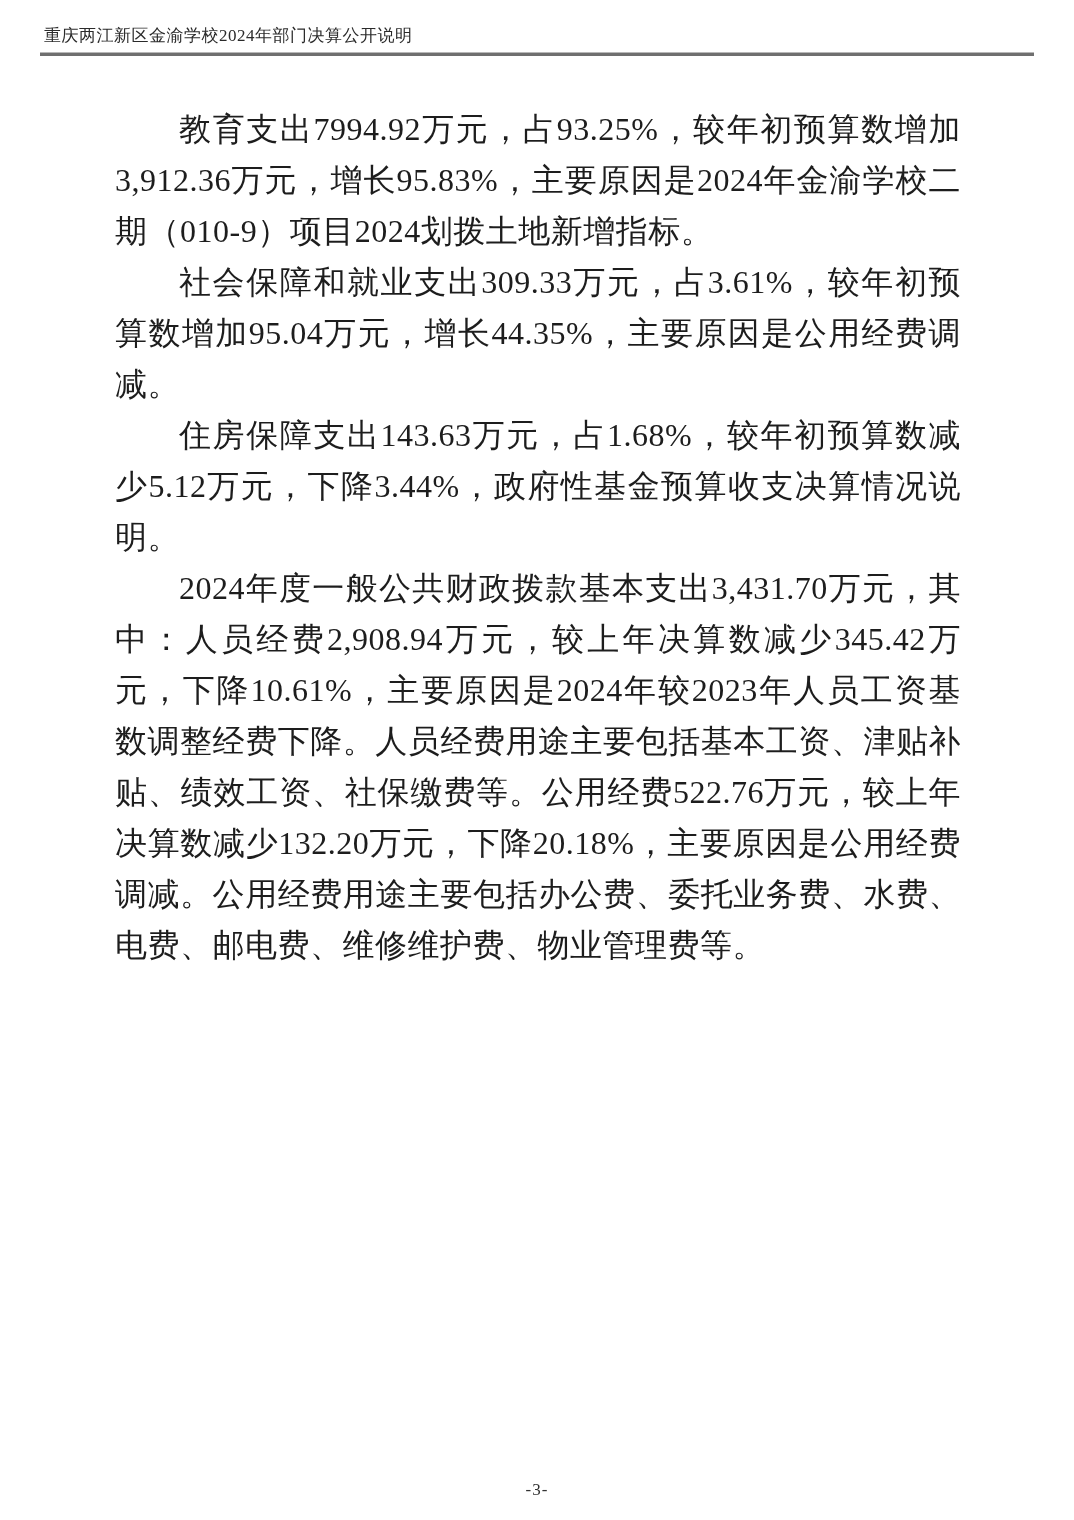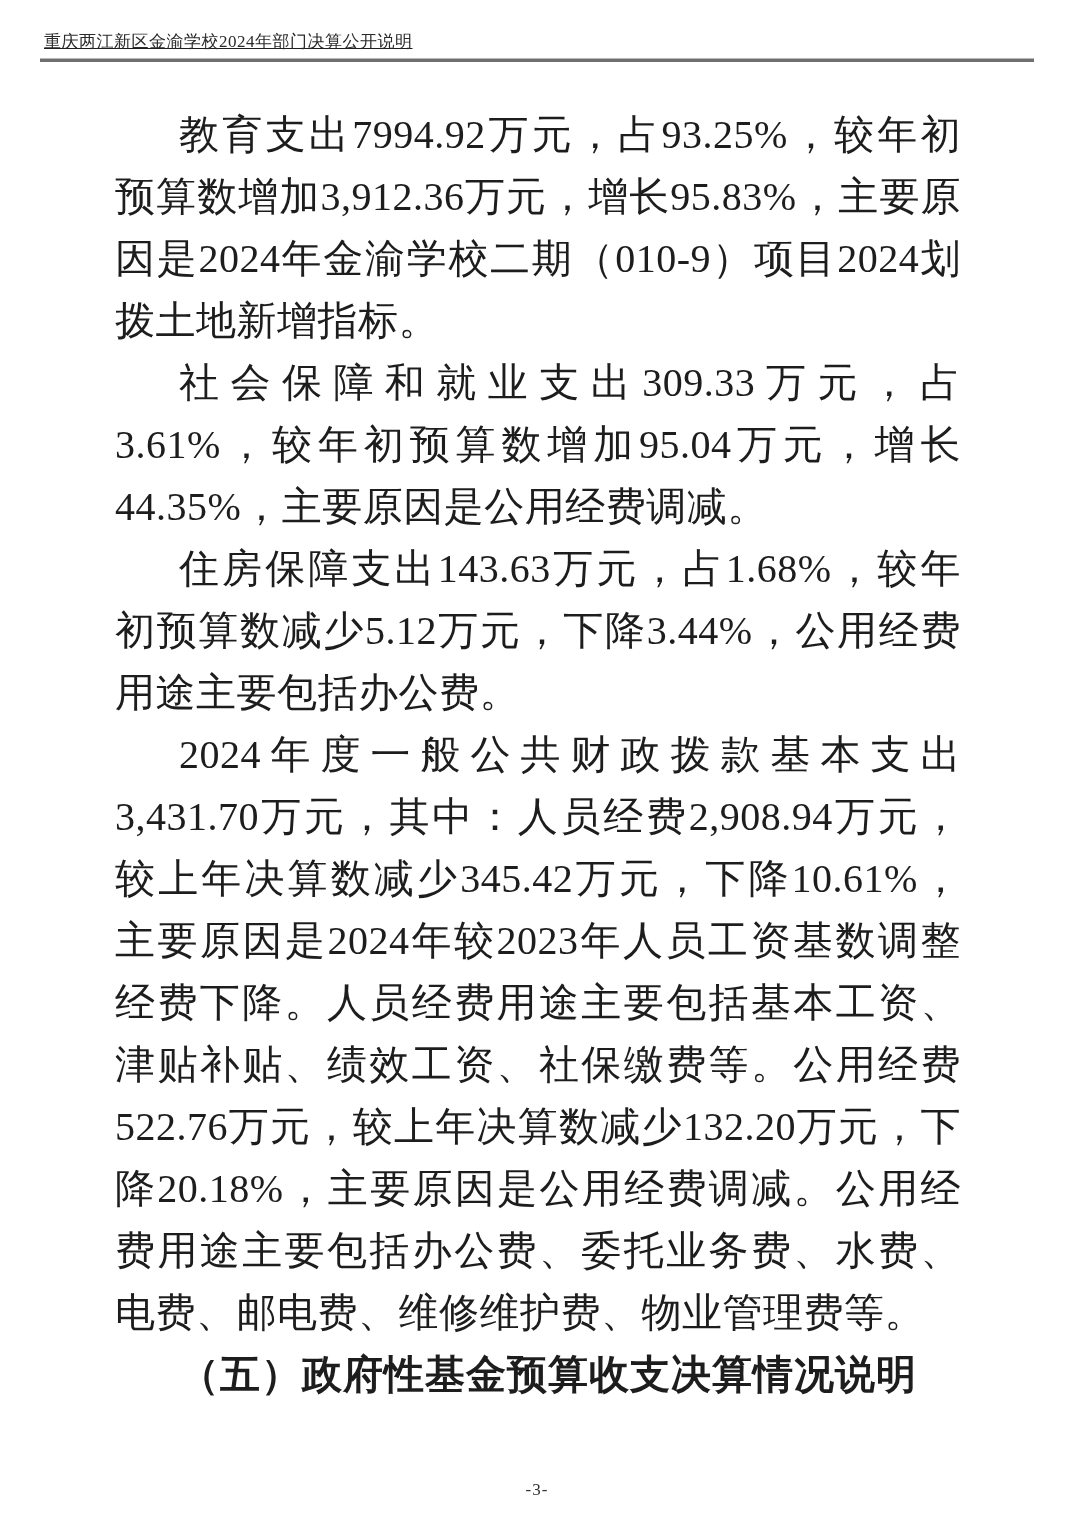--- a/index.html
+++ b/index.html
@@ -11,44 +11,43 @@
     position: relative;
     width: 1074px;
     height: 1520px;
     background: #ffffff;
     overflow: hidden;
     font-family: "Liberation Serif", "DejaVu Serif", serif;
     color: #1d1d1d;
   }
   .header {
     position: absolute;
-    top: 30px;
+    top: 24px;
     left: 40px;
     right: 40px;
-    text-decoration: underline;
   }
   .header-title {
     display: block;
     font-size: 17px;
     letter-spacing: 0.5px;
     color: #2a2a2a;
     padding-left: 4px;
   }
   .header-rule {
     margin-top: 5px;
     height: 4px;
     background: linear-gradient(to bottom, #b8b8b8 0 1px, #ffffff 1px 1.5px, #6f6f6f 1.5px 100%);
   }
   .doc-body {
     position: absolute;
     top: 104px;
     left: 115px;
     width: 846px;
-    font-size: 40px;
-    line-height: 62px;
+    font-size: 32px;
+    line-height: 51px;
     text-align: justify;
     text-justify: inter-character;
     letter-spacing: 0.5px;
   }
   .doc-body p {
     margin: 0;
     text-indent: 64px;
   }
   .doc-body p.heading {
     font-weight: bold;
@@ -73,22 +72,21 @@
 <div class="page">
 
   <div class="header">
     <span class="header-title">重庆两江新区金渝学校2024年部门决算公开说明</span>
     <div class="header-rule"></div>
   </div>
 
   <div class="doc-body">
     <p>教育支出7994.92万元，占93.25%，较年初预算数增加3,912.36万元，增长95.83%，主要原因是2024年金渝学校二期（010-9）项目2024划拨土地新增指标。</p>
     <p>社会保障和就业支出309.33万元，占3.61%，较年初预算数增加95.04万元，增长44.35%，主要原因是公用经费调减。</p>
-    <p>住房保障支出143.63万元，占1.68%，较年初预算数减少5.12万元，下降3.44%，公用经费用途主要包括办公费。</p>
+    <p>住房保障支出143.63万元，占1.68%，较年初预算数减少5.12万元，下降3.44%，政府性基金预算收支决算情况说明。</p>
     <p>2024年度一般公共财政拨款基本支出3,431.70万元，其中：人员经费2,908.94万元，较上年决算数减少345.42万元，下降10.61%，主要原因是2024年较2023年人员工资基数调整经费下降。人员经费用途主要包括基本工资、津贴补贴、绩效工资、社保缴费等。公用经费522.76万元，较上年决算数减少132.20万元，下降20.18%，主要原因是公用经费调减。公用经费用途主要包括办公费、委托业务费、水费、电费、邮电费、维修维护费、物业管理费等。</p>
-    <p class="heading">（五）政府性基金预算收支决算情况说明</p>
   </div>
 
   <div class="footer">
     <span class="page-number">-3-</span>
   </div>
 
 </div>
 
 </body></html>

